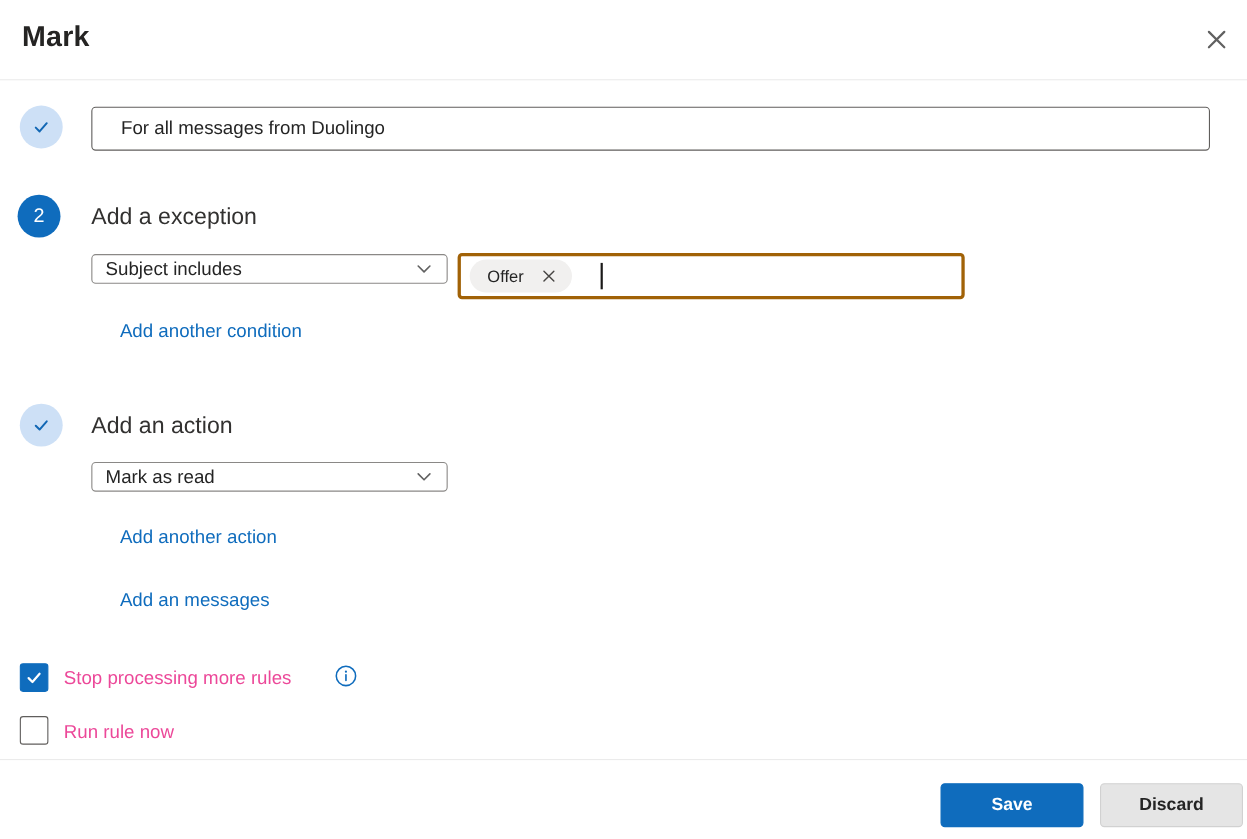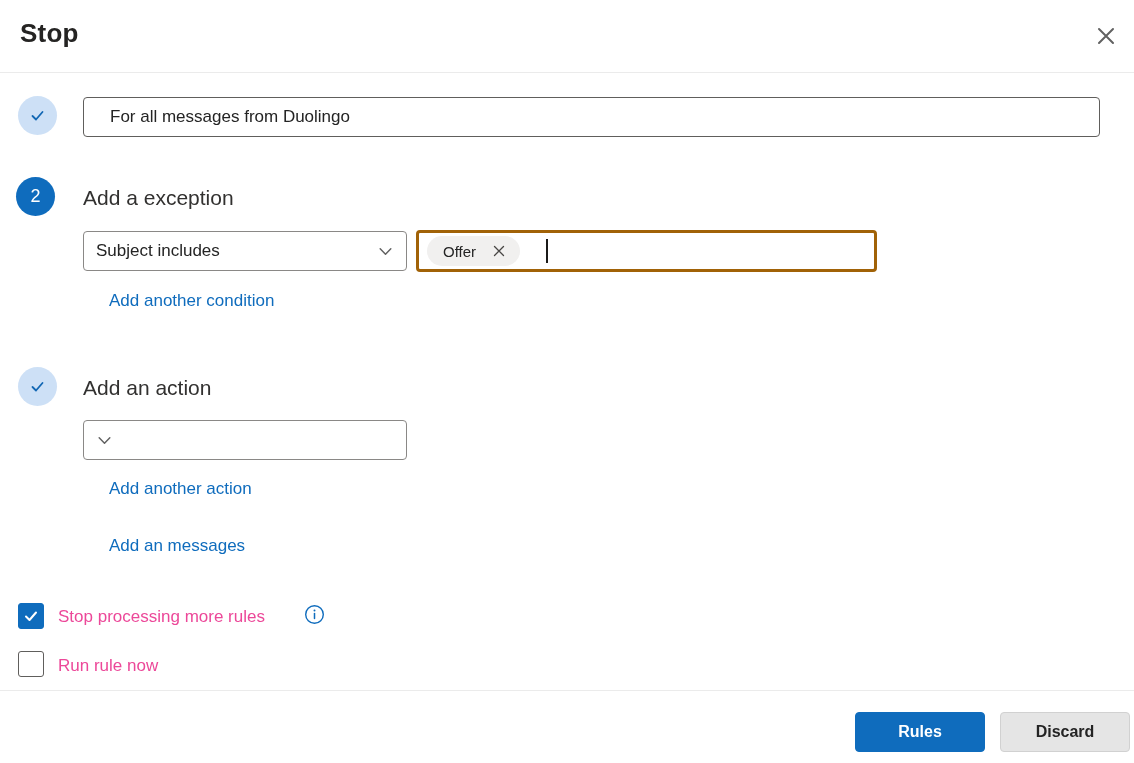--- a/index.html
+++ b/index.html
@@ -57,21 +57,21 @@
   .section-heading {
     position: absolute; left: 83px;
     font-size: 21px; font-weight: 400; color: #323130;
   }
   #condition-heading { top: 186px; }
   #action-heading { top: 376px; }
 
   
   .dropdown {
     position: absolute; left: 83px;
-    width: 324px; height: 40px;
+    width: 324px; height: 27px;
     border: 1px solid #8a8886; border-radius: 4px;
     display: flex; align-items: center;
     padding: 0 12px; font-size: 17px; color: #242424;
     background: #fff; cursor: pointer;
   }
   #condition-select { top: 231px; }
   #action-select { top: 420px; }
   .dropdown .dd-label { flex: 1; }
   .dropdown .chev { display: flex; align-items: center; }
 
@@ -149,21 +149,21 @@
     background: #0f6cbd; color: #ffffff; border: 1px solid #0f6cbd;
   }
   .btn-secondary {
     left: 1000px; width: 130px;
     background: #e5e5e5; color: #242424; border: 1px solid #d1d1d1;
   }
 </style>
 </head>
 <body>
 
-<div class="dialog-title">Stop</div>
+<div class="dialog-title">Mark</div>
 <button class="close-btn">
   <span style="display:flex;">
     <svg width="24" height="24" viewBox="0 0 24 24">
       <path d="M5 5 L19 19 M19 5 L5 19" stroke="#616161" stroke-width="2" stroke-linecap="round" fill="none"></path>
     </svg>
   </span>
 </button>
 <div class="hdr-divider"></div>
 
 <div class="step-circle done" id="step1-circle">
@@ -206,20 +206,21 @@
 <div class="step-circle done" id="step3-circle">
   <span style="display:flex;">
     <svg width="19" height="19" viewBox="0 0 19 19">
       <path d="M4.5 10 L8 13.5 L14.5 6" fill="none" stroke="#1267b4" stroke-width="1.8" stroke-linecap="round" stroke-linejoin="round"></path>
     </svg>
   </span>
 </div>
 <div class="section-heading" id="action-heading">Add an action</div>
 
 <div class="dropdown" id="action-select">
+  <span class="dd-label">Mark as read</span>
   <span class="chev">
     <svg width="17" height="17" viewBox="0 0 16 16">
       <path d="M3 5.5 L8 10.5 L13 5.5" fill="none" stroke="#616161" stroke-width="1.4" stroke-linecap="round" stroke-linejoin="round"></path>
     </svg>
   </span>
 </div>
 
 <a class="action-link" id="add-action-link">Add another action</a>
 <a class="action-link" id="add-exception-link">Add an messages</a>
 
@@ -238,14 +239,14 @@
       <circle cx="10.5" cy="6.6" r="1" fill="#0f6cbd"></circle>
       <path d="M10.5 9.4 L10.5 14.6" stroke="#0f6cbd" stroke-width="1.5" stroke-linecap="round"></path>
     </svg>
   </span>
 </button>
 
 <div class="cb-box unchecked" id="cb-run"></div>
 <div class="cb-label" id="cb-run-label">Run rule now</div>
 
 <div class="ftr-divider"></div>
-<button class="btn btn-primary">Rules</button>
+<button class="btn btn-primary">Save</button>
 <button class="btn btn-secondary">Discard</button>
 
 </body></html>

